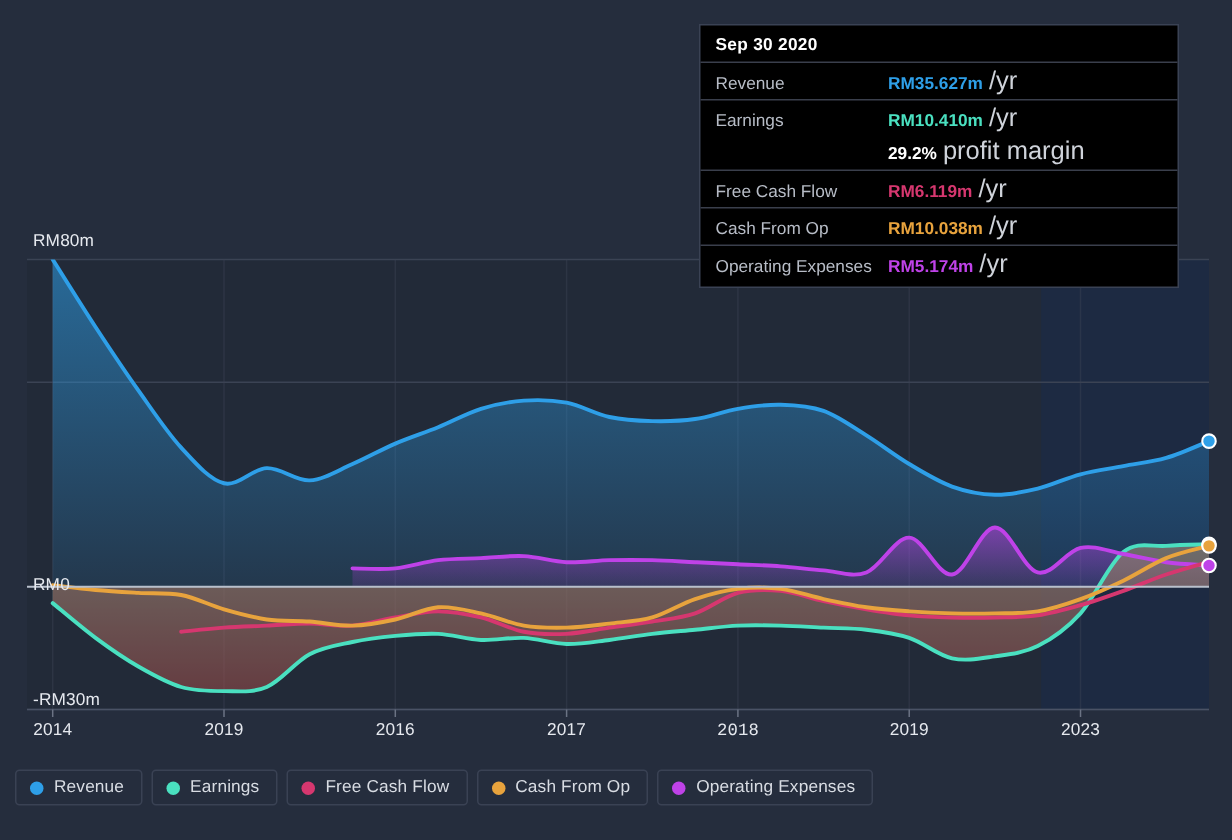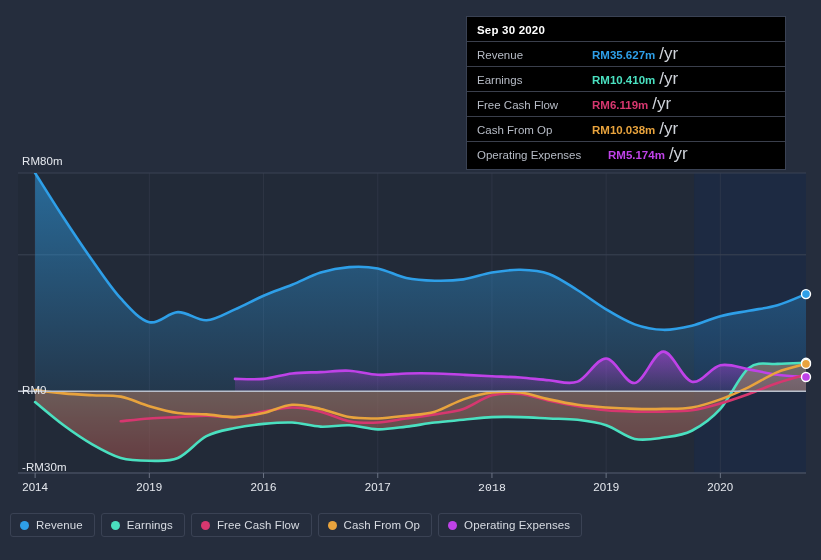--- a/index.html
+++ b/index.html
@@ -136,46 +136,50 @@
         <div class="y-label" style="left: 22px; top: 384.182px;">RM0</div>
         <div class="y-label" style="left: 22px; top: 461px;">-RM30m</div>
       </div>
     <div id="x-labels">
         <div class="x-label" style="left: 35.1304px; top: 481px;">2014</div>
         <div class="x-label" style="left: 149.333px; top: 481px;">2019</div>
         <div class="x-label" style="left: 263.536px; top: 481px;">2016</div>
         <div class="x-label" style="left: 377.739px; top: 481px;">2017</div>
         <div class="x-label" style="left: 491.942px; top: 481px; font-family: Liberation Mono, monospace;">2018</div>
         <div class="x-label" style="left: 606.145px; top: 481px;">2019</div>
-        <div class="x-label" style="left: 720.348px; top: 481px;">2020</div>
+        <div class="x-label" style="left: 720.348px; top: 481px;">2023</div>
       </div>
   </div>
 
   <div id="tooltip">
     <div class="tt-date">Sep 30 2020</div>
     <div id="tt-rows">
         <div class="tt-row">
           <span class="tt-name">Revenue</span>
           <span><span class="tt-val" style="color: rgb(46, 159, 232);">RM35.627m</span><span class="tt-unit">/yr</span></span>
         </div>
         <div class="tt-row">
           <span class="tt-name">Earnings</span>
           <span><span class="tt-val" style="color: rgb(74, 224, 192);">RM10.410m</span><span class="tt-unit">/yr</span></span>
         </div>
+        <div class="tt-row sub">
+          <span class="tt-name"></span>
+          <span><span class="tt-val" style="color: rgb(255, 255, 255);">29.2%</span><span class="tt-unit">profit margin</span></span>
+        </div>
         <div class="tt-row">
           <span class="tt-name">Free Cash Flow</span>
           <span><span class="tt-val" style="color: rgb(214, 55, 111);">RM6.119m</span><span class="tt-unit">/yr</span></span>
         </div>
         <div class="tt-row">
           <span class="tt-name">Cash From Op</span>
           <span><span class="tt-val" style="color: rgb(232, 163, 61);">RM10.038m</span><span class="tt-unit">/yr</span></span>
         </div>
         <div class="tt-row">
           <span class="tt-name">Operating Expenses</span>
-          <span><span class="tt-val" style="color: rgb(191, 66, 232); margin-left: 16px;">RM5.174m</span><span class="tt-unit">/yr</span></span>
+          <span><span class="tt-val" style="color: rgb(191, 66, 232);">RM5.174m</span><span class="tt-unit">/yr</span></span>
         </div>
       </div>
   </div>
 
   <div id="legend">
       <div class="legend-item">
         <span class="legend-dot" style="background: rgb(46, 159, 232);"></span>
         <span class="legend-text">Revenue</span>
       </div>
       <div class="legend-item">

